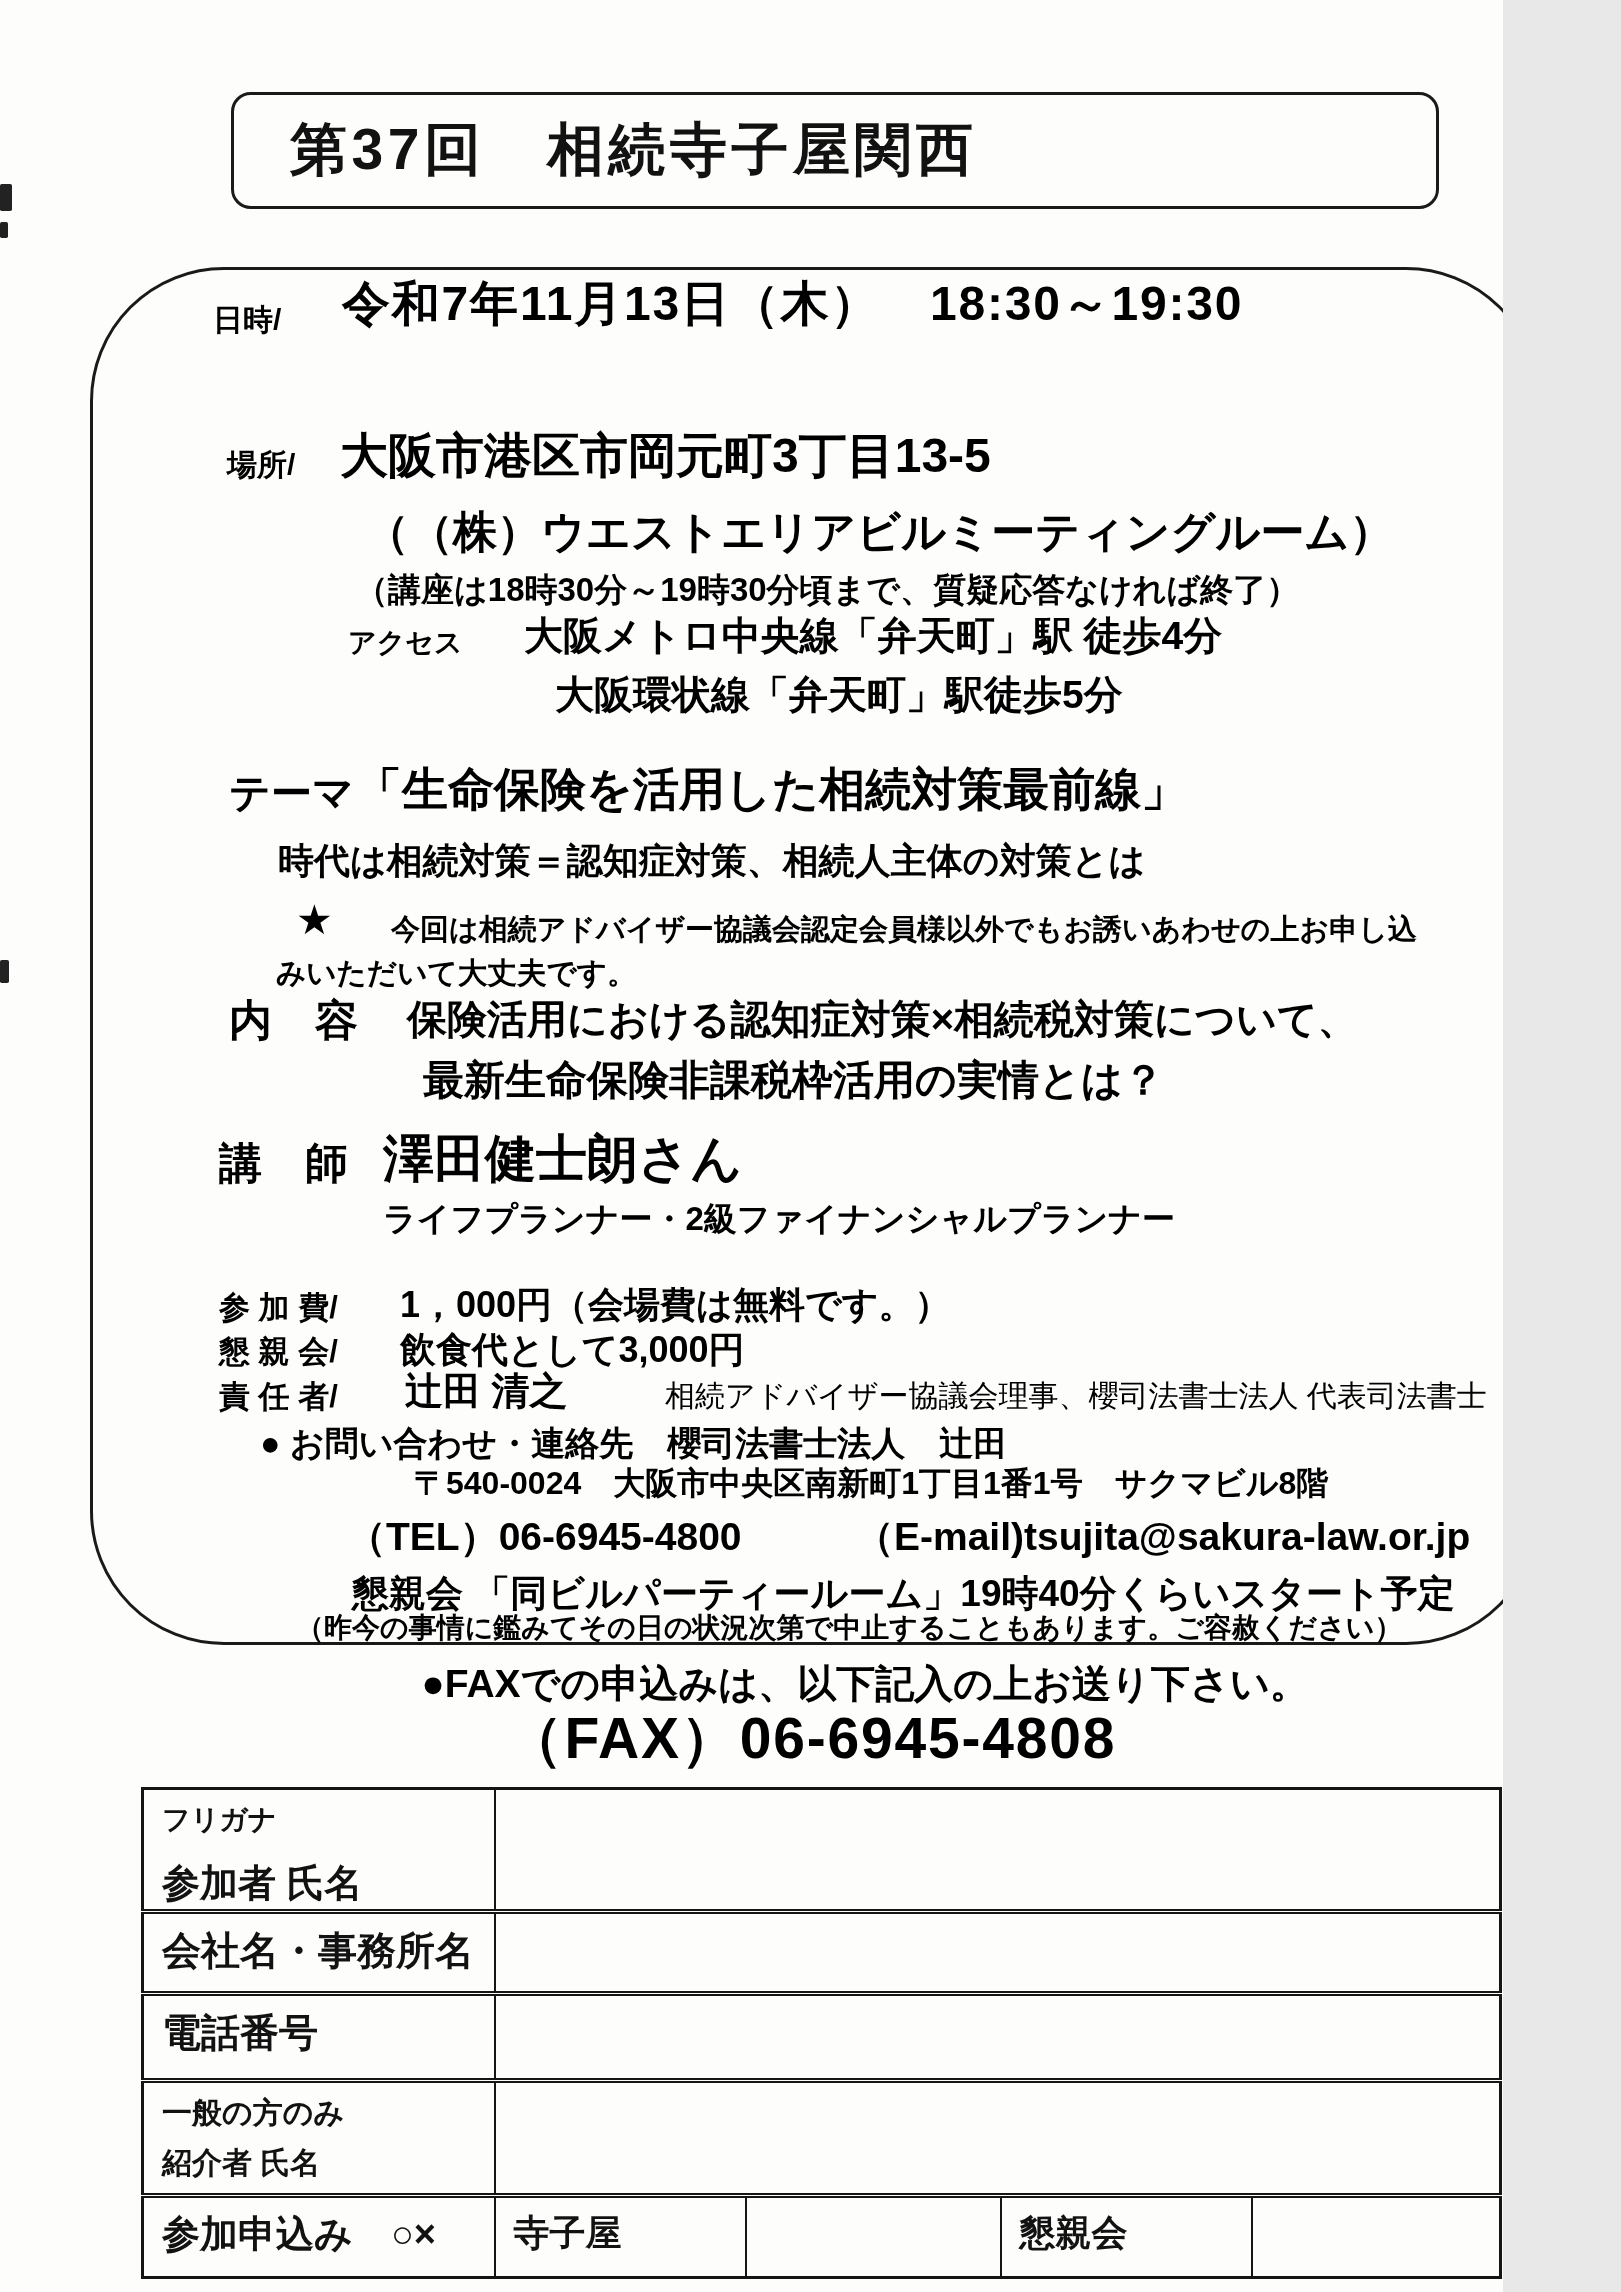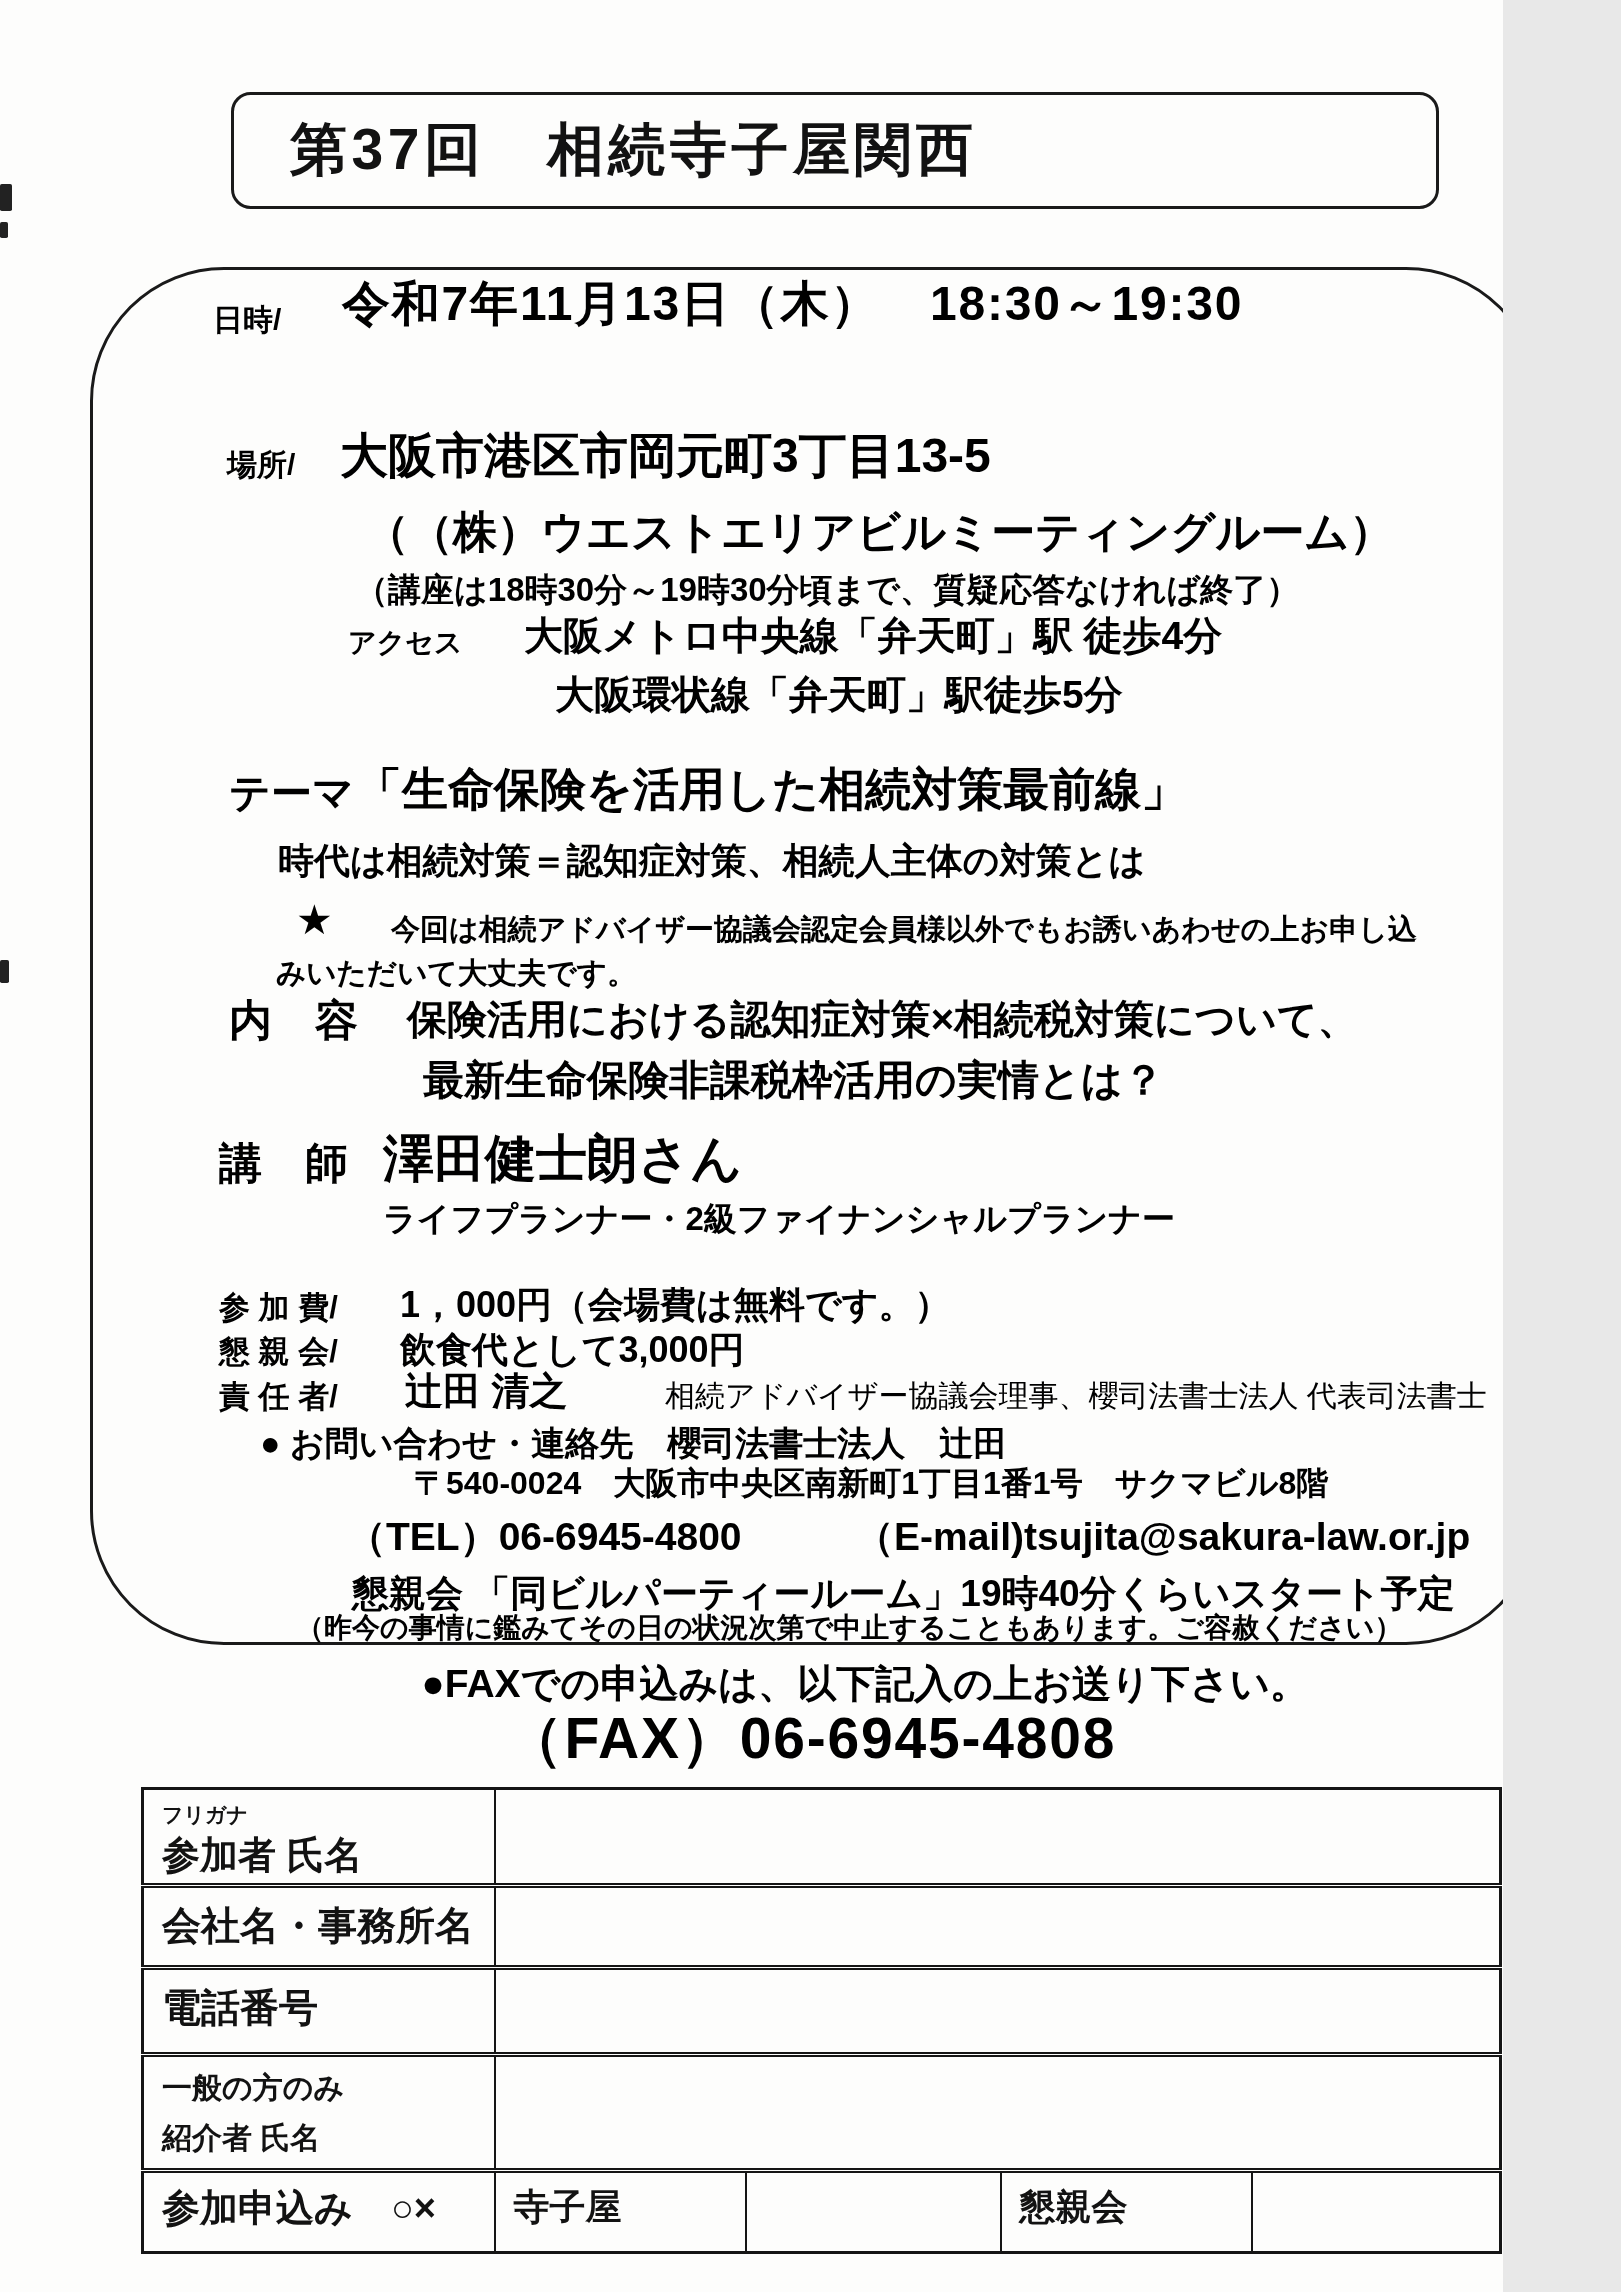--- a/index.html
+++ b/index.html
@@ -29,21 +29,21 @@
     border-collapse:collapse;table-layout:fixed;
     border:3.6px solid #151515;
   }
   table.form-table td{
     border:2.7px solid #151515;
     vertical-align:top;
     padding:10.7px 18px 0 18px;
     font-weight:700;color:#121212;
   }
   tr.dbl td{border-bottom:5.4px double #151515;}
-  .lbl-small{font-size:21px;font-weight:600;margin-bottom:1px;}
+  .lbl-small{font-size:28px;font-weight:600;margin-bottom:19px;}
   .lbl-main{font-size:38px;font-weight:700;}
   .lbl-mid{font-size:30px;font-weight:600;margin-bottom:9px;}
   .cell-label{font-size:36px;font-weight:700;}
 </style>
 </head>
 <body>
 
 <div class="page">
 
   <div class="artifact" style="left:0;top:184px;width:11.6px;height:27px;"></div>

